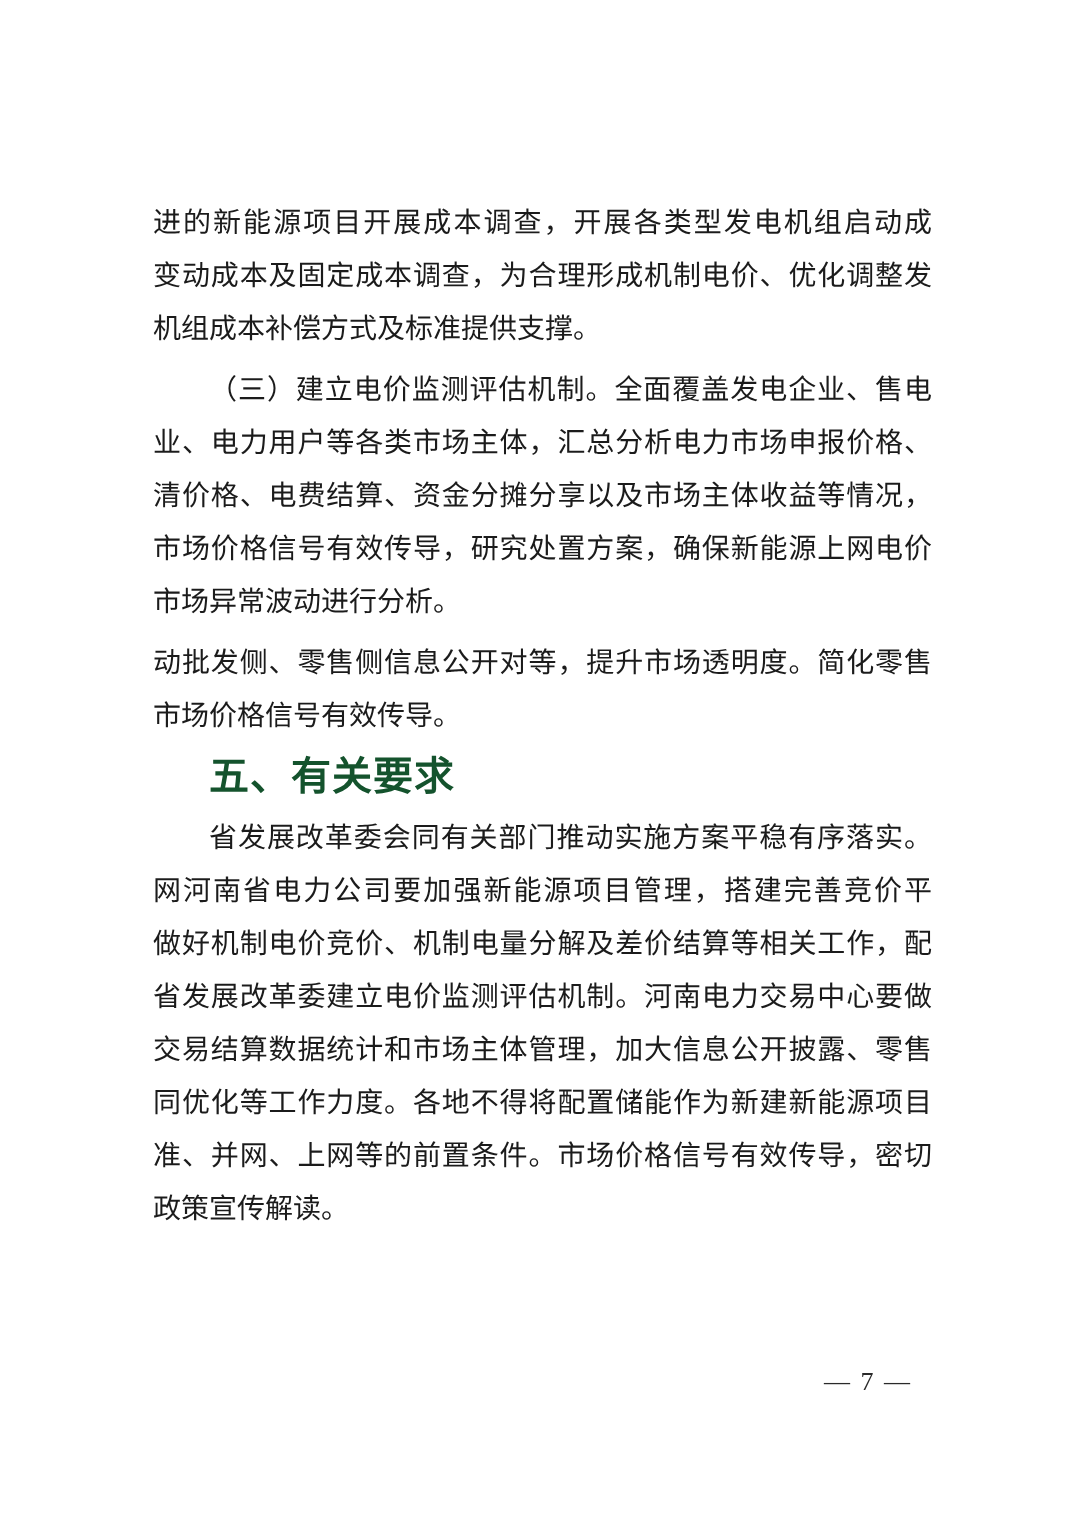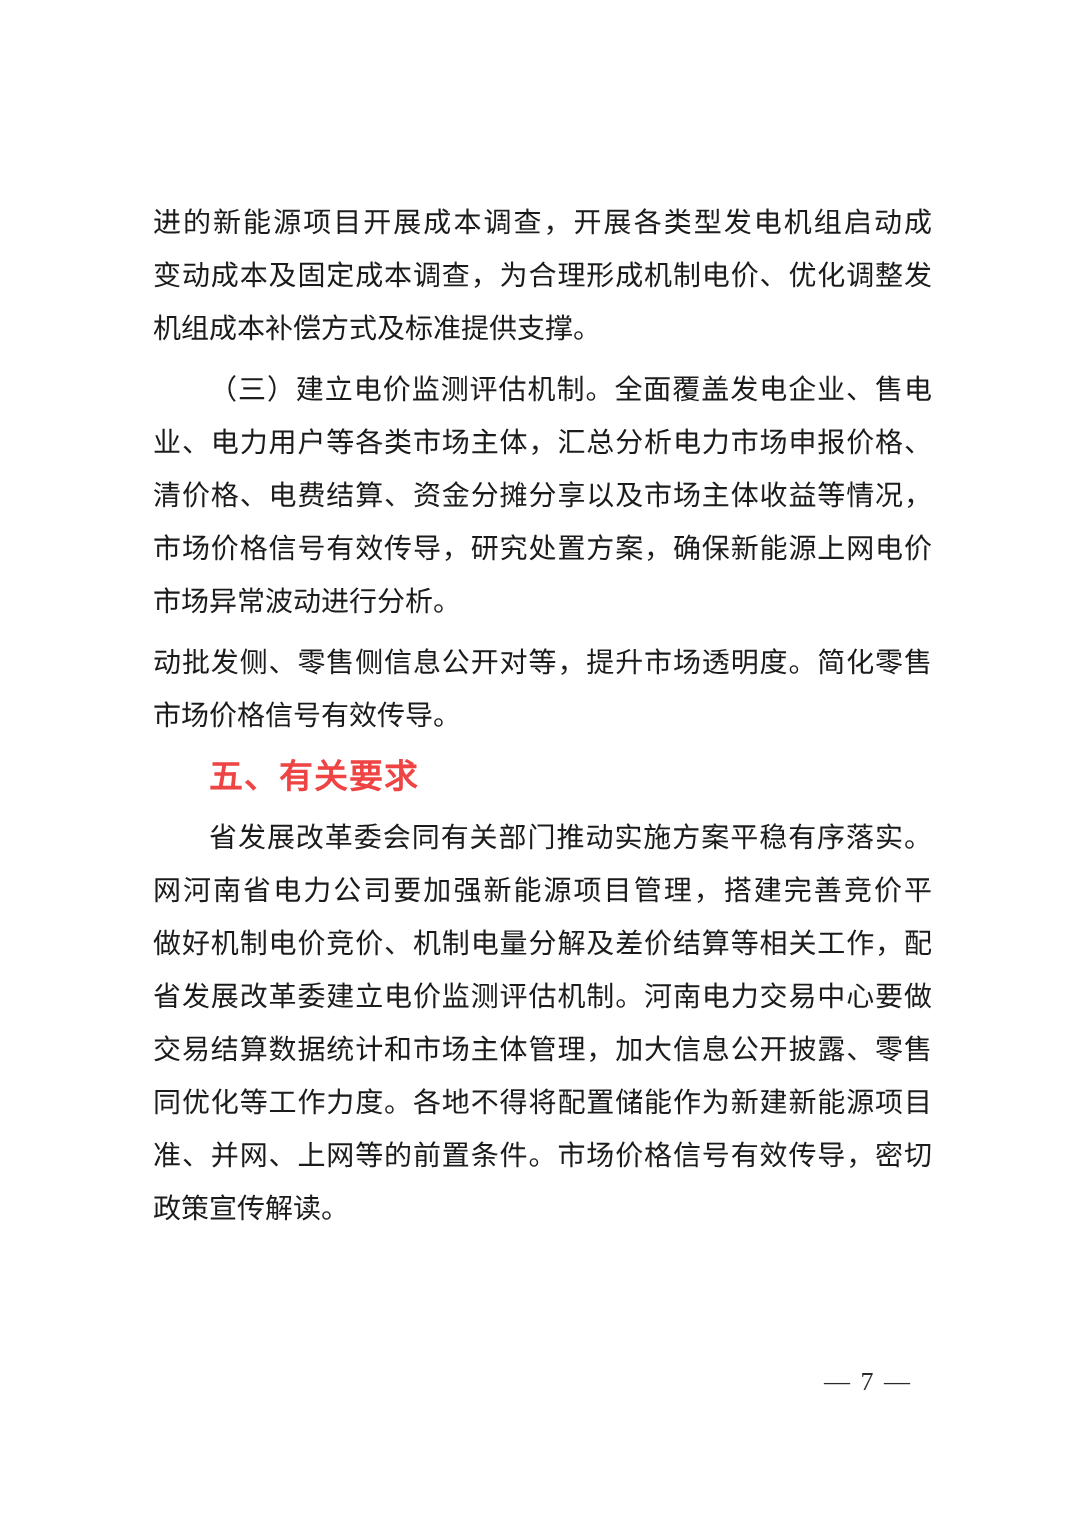--- a/index.html
+++ b/index.html
@@ -38,24 +38,24 @@
   }
   .indent {
     padding-left: 56px;
   }
   .pre {
     font-weight: 400;
   }
   .heading {
     font-family: "Liberation Sans", sans-serif;
     font-weight: bold;
-    font-size: 34px;
+    font-size: 40px;
     height: 53px;
     line-height: 53px;
-    color: #ef4444;
+    color: #14532d;
     letter-spacing: 1px;
   }
   .page-footer {
     position: absolute;
     top: 1366px;
     right: 168px;
     height: 32px;
     line-height: 32px;
     font-size: 26px;
     letter-spacing: 2px;

